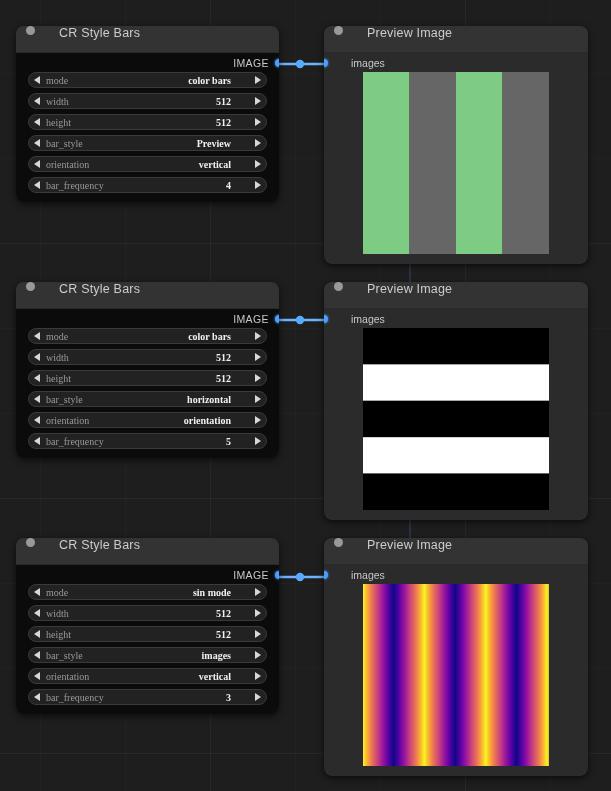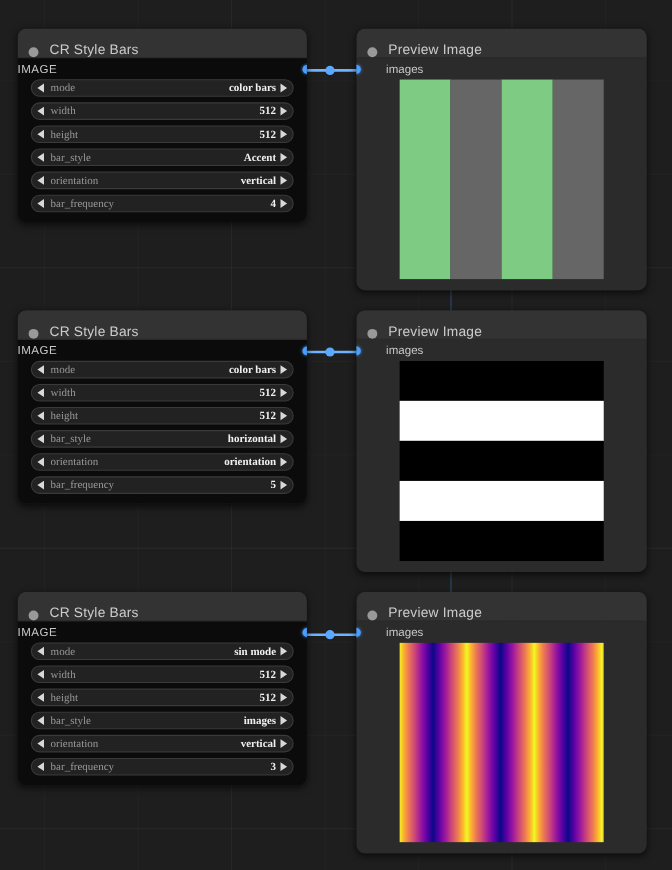--- a/index.html
+++ b/index.html
@@ -37,23 +37,23 @@
   .node {
     position: absolute;
     border-radius: 8px;
     box-shadow: 0 2px 7px rgba(0,0,0,0.65);
     overflow: hidden;
   }
   .node-title {
     height: 27px;
     background: #333333;
     display: flex;
-    align-items: flex-end;
+    align-items: flex-start;
     padding-left: 10px;
-    gap: 10px;
+    gap: 24px;
     border-bottom: 1px solid #2a2a2a;
   }
   .title-dot {
     width: 9px; height: 9px;
     border-radius: 50%;
     background: #999999;
     flex: none;
   }
   .title-text {
     color: #cccccc;
@@ -66,21 +66,21 @@
   .node-bars { width: 263px; }
   .bars-body {
     background: #0b0b0b;
     padding: 0 0 9px 0;
     border-radius: 0 0 8px 8px;
   }
   .out-row {
     height: 19px;
     display: flex;
     align-items: center;
-    justify-content: flex-start;
+    justify-content: flex-end;
     padding-right: 10px;
     position: relative;
   }
   .out-label {
     color: #c8c8c8;
     font-size: 10.5px;
     letter-spacing: 0.4px;
   }
   .port-dot {
     position: absolute;
@@ -114,21 +114,21 @@
     color: #999999;
     font-size: 10px;
     margin-left: 6px;
     white-space: nowrap;
   }
   .w-value {
     color: #f0f0f0;
     font-size: 10px;
     font-weight: bold;
     margin-left: auto;
-    margin-right: 4px;
+    margin-right: 24px;
     white-space: nowrap;
   }
 
   
   .node-preview { width: 264px; }
   .prev-body {
     background: #2b2b2b;
     border-radius: 0 0 8px 8px;
     padding-bottom: 10px;
   }
@@ -199,21 +199,21 @@
         </div>
         <div class="widget">
           <span class="arrow arrow-l"></span>
           <span class="w-label">height</span>
           <span class="w-value">512</span>
           <span class="arrow arrow-r"></span>
         </div>
         <div class="widget">
           <span class="arrow arrow-l"></span>
           <span class="w-label">bar_style</span>
-          <span class="w-value">Accent</span>
+          <span class="w-value">Preview</span>
           <span class="arrow arrow-r"></span>
         </div>
         <div class="widget">
           <span class="arrow arrow-l"></span>
           <span class="w-label">orientation</span>
           <span class="w-value">vertical</span>
           <span class="arrow arrow-r"></span>
         </div>
         <div class="widget">
           <span class="arrow arrow-l"></span>

